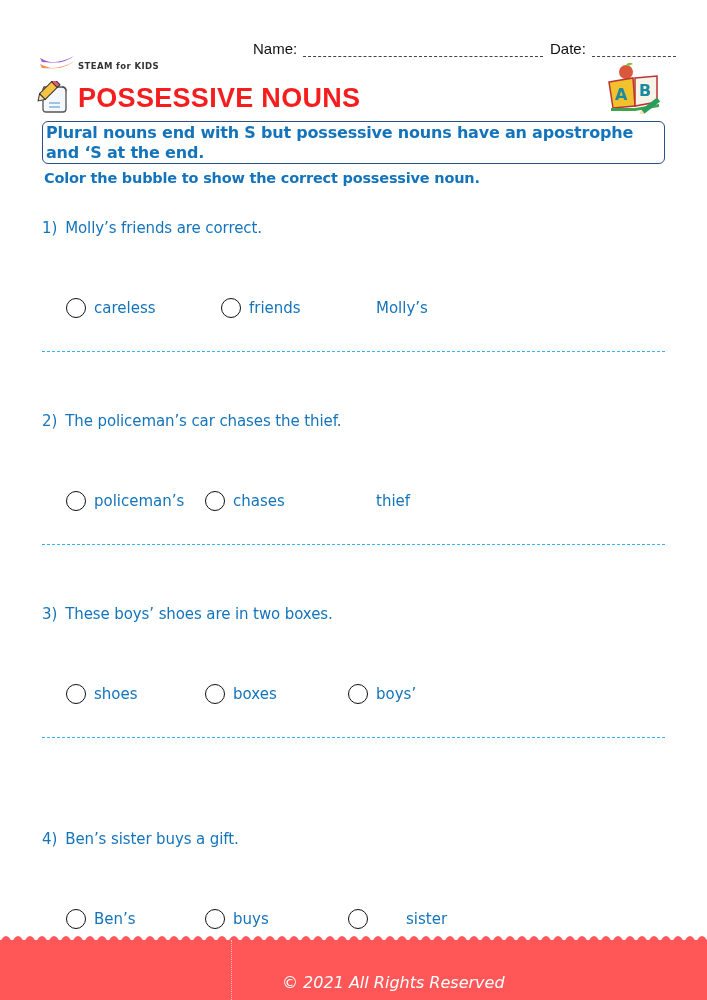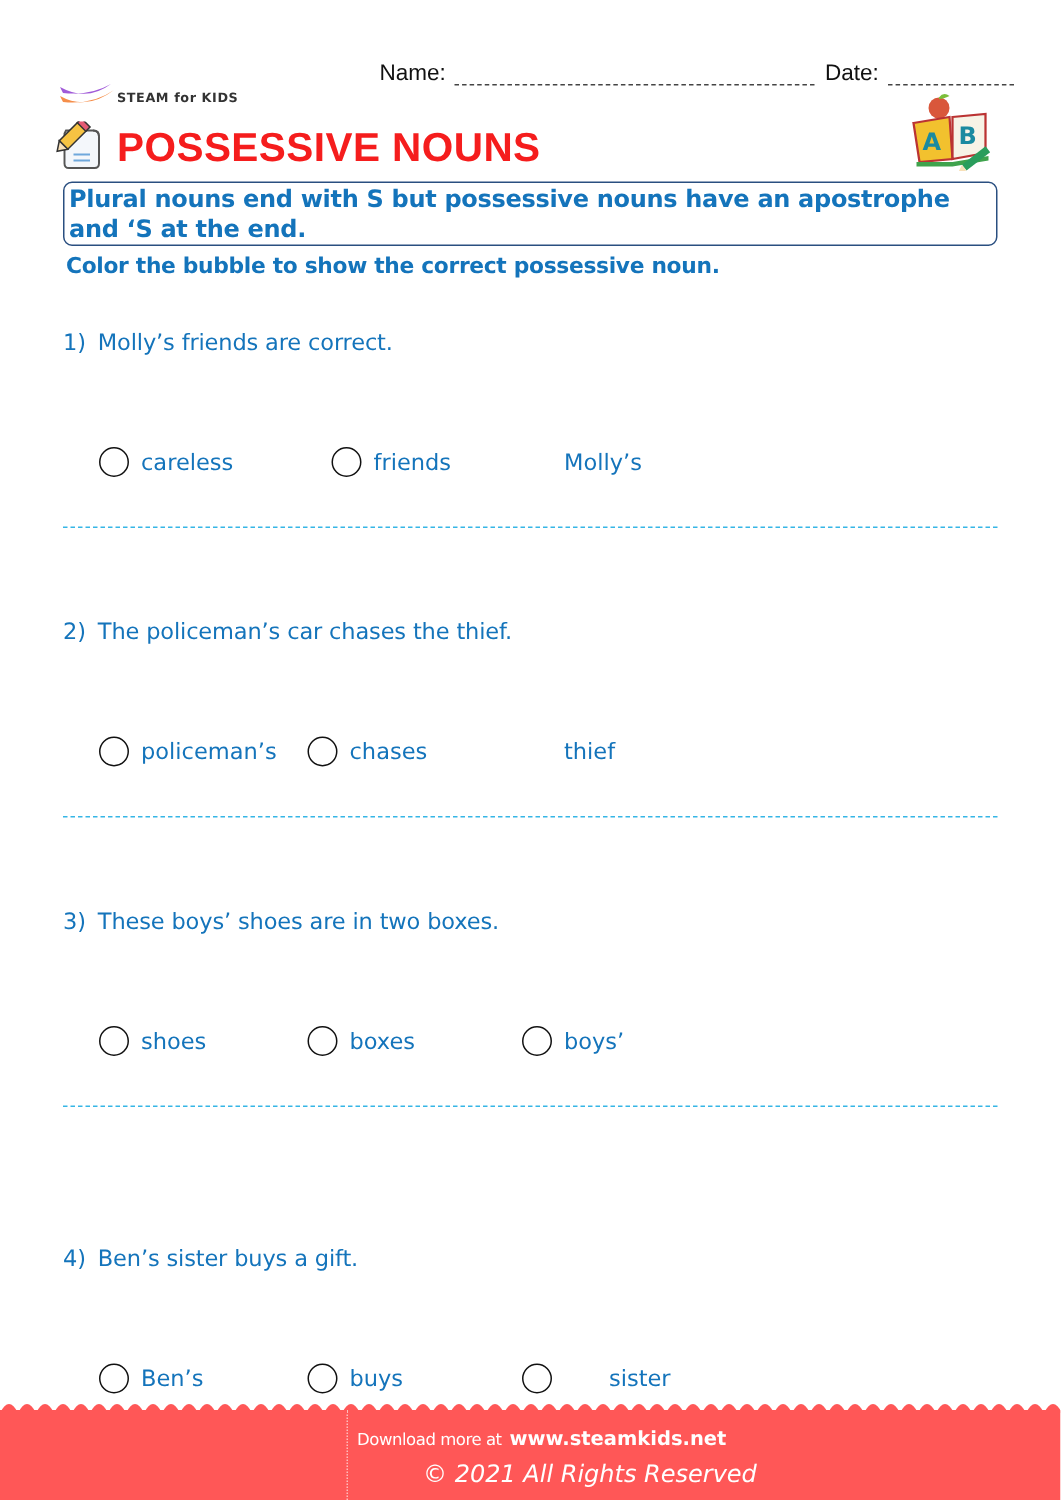--- a/index.html
+++ b/index.html
@@ -183,18 +183,14 @@
 <div class="footer">
   <svg class="scallop" width="707" height="10" viewBox="0 0 707 10" preserveAspectRatio="none">
     <defs>
       <pattern id="sc" x="0" y="0" width="12" height="10" patternUnits="userSpaceOnUse">
         <path d="M0 10 Q6 -2 12 10 Z" fill="#ff5757"></path>
       </pattern>
     </defs>
     <rect x="0" y="0" width="707" height="10" fill="url(#sc)"></rect>
   </svg>
   <div class="footer-sep"></div>
-  <div class="footer-line1">
-    <span>Download more at</span>
-    <b>www.steamkids.net</b>
-  </div>
   <div class="footer-line2">©  2021 All Rights Reserved</div>
 </div>
 
 </body></html>

